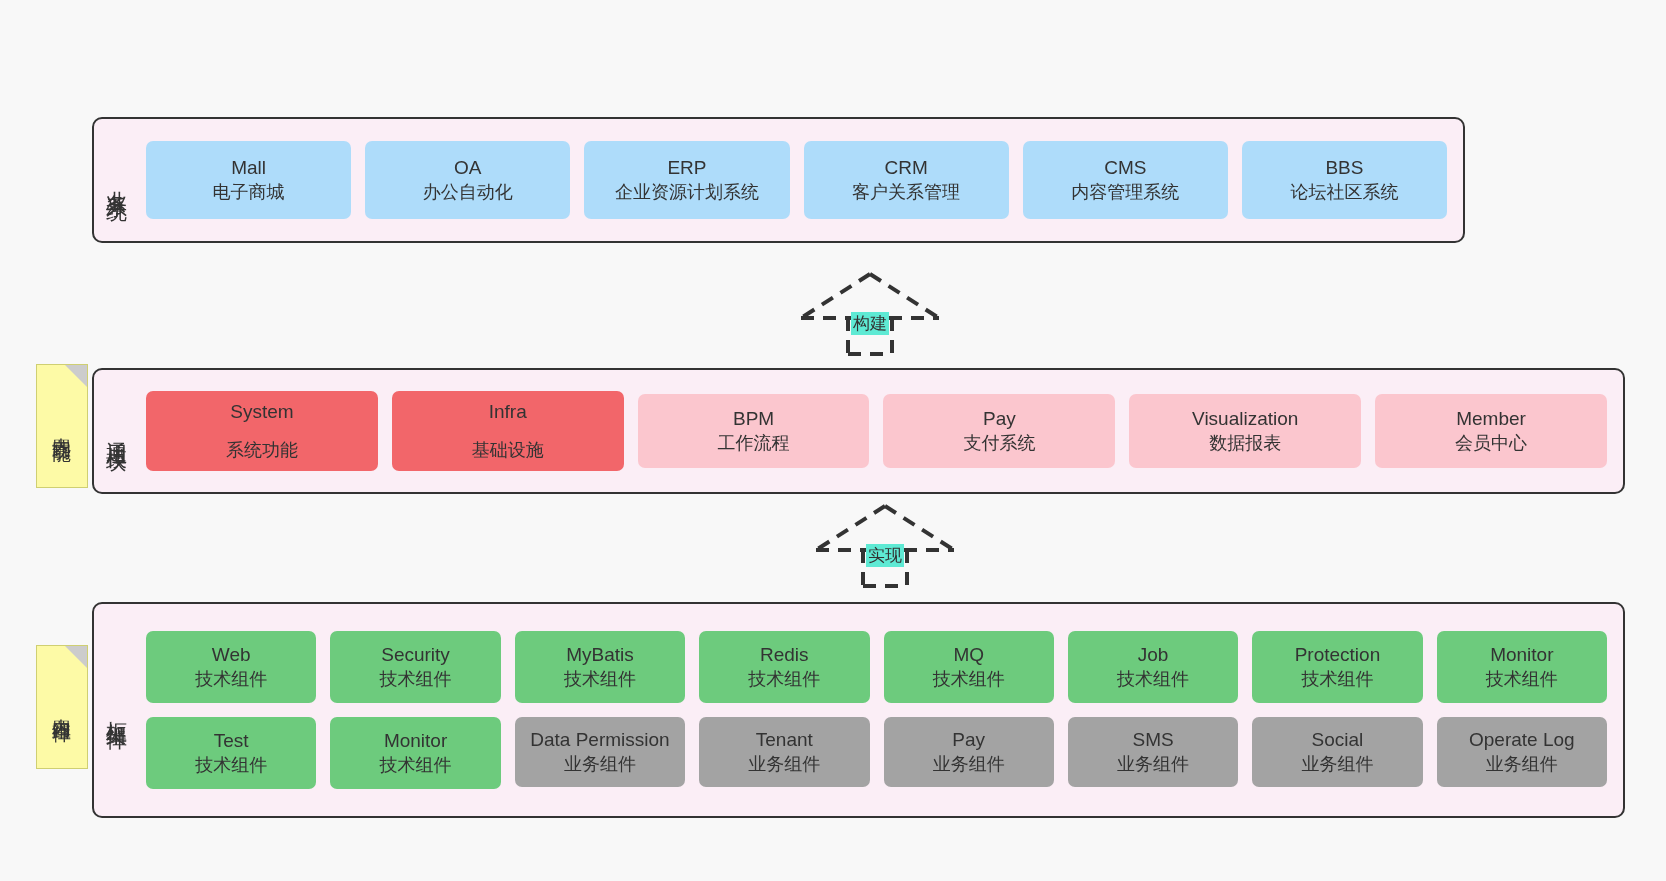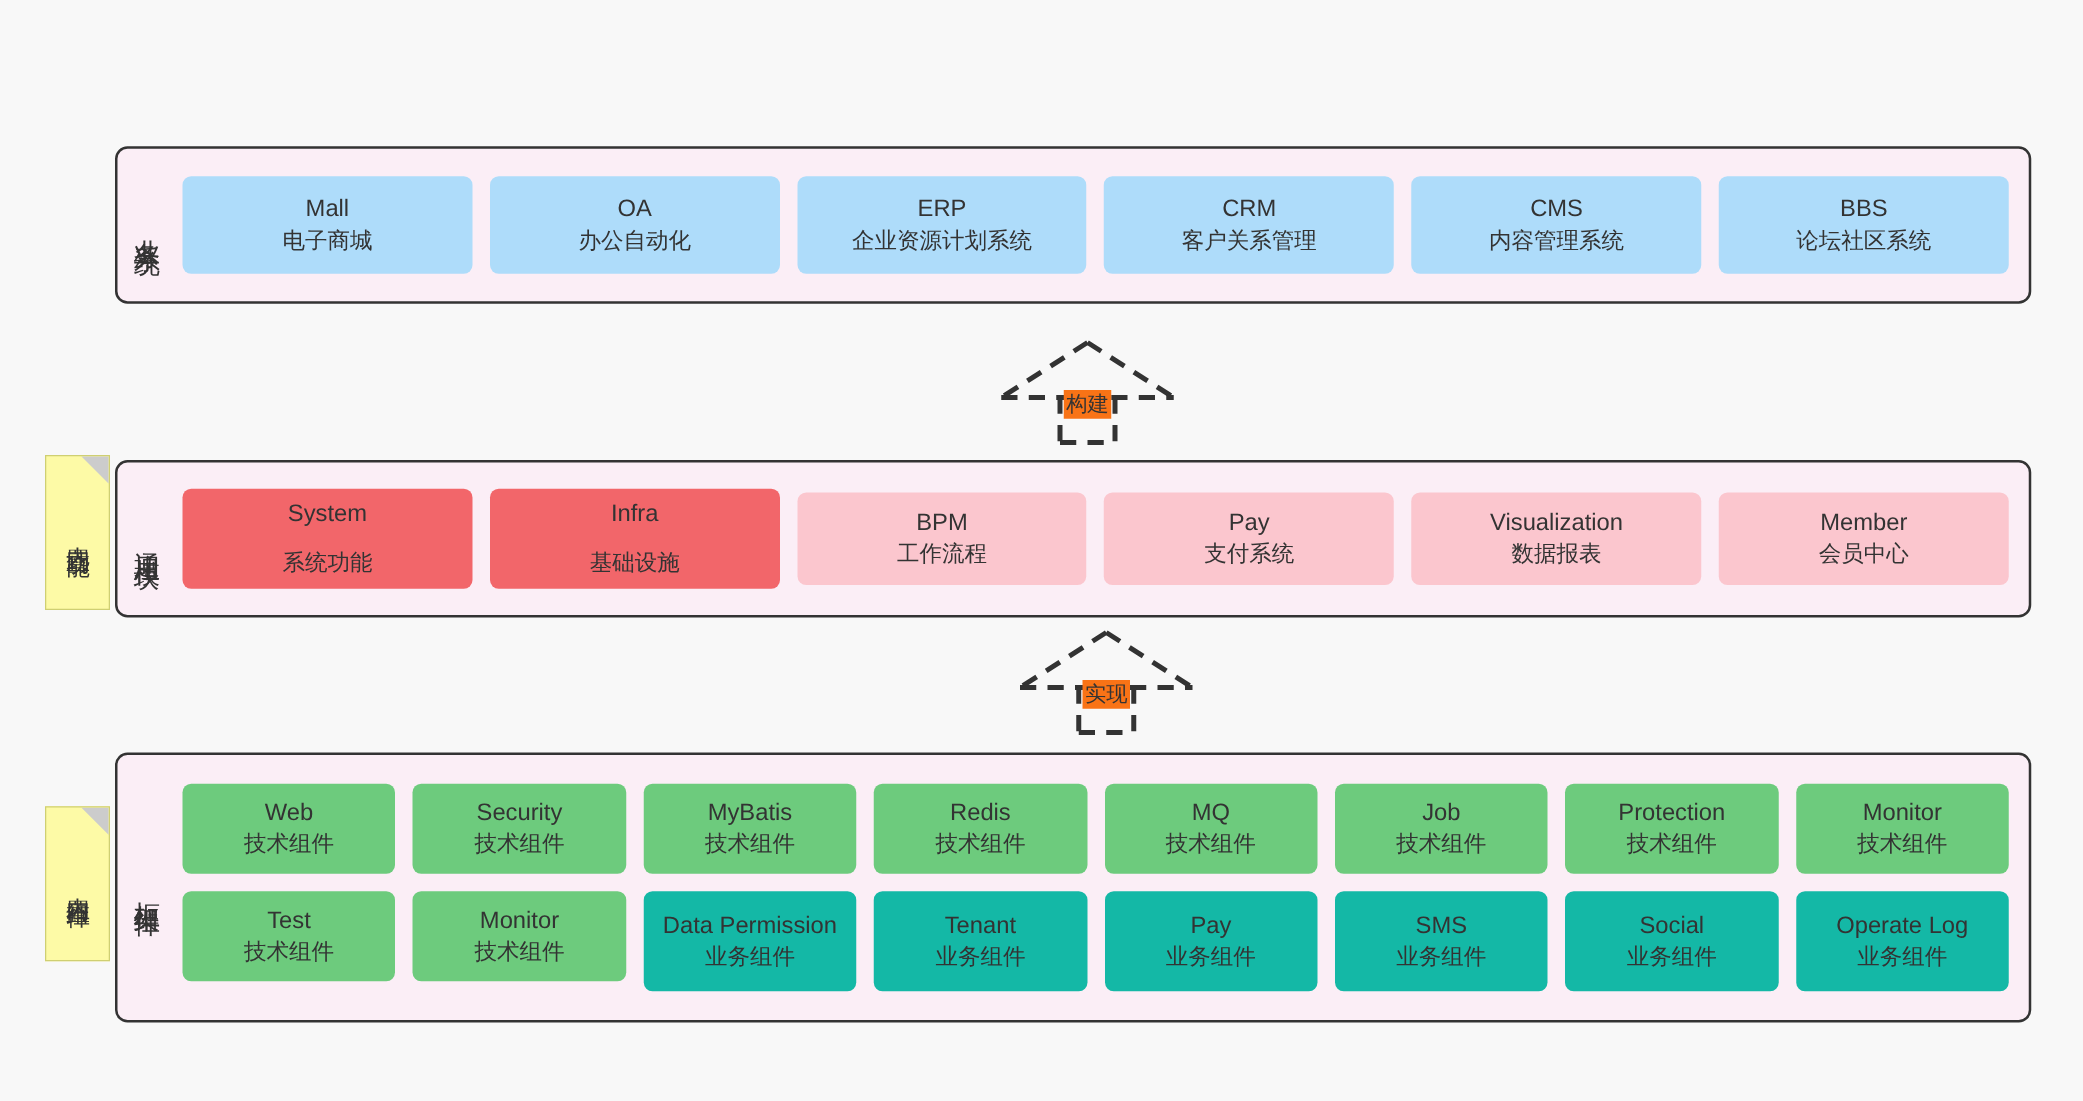--- a/index.html
+++ b/index.html
@@ -89,21 +89,21 @@
     font-size: 18px;
     color: #333333;
     white-space: nowrap;
   }
   .node.wrap .t-en { white-space: normal; }
 
   .node.blue       { background: #aedcfa; height: 78px; }
   .node.red        { background: #f2666a; height: 80px; gap: 14px; }
   .node.pink       { background: #fbc6ce; height: 74px; }
   .node.green      { background: #6dcb7d; height: 72px; }
-  .node.lightgreen { background: #14b8a6; height: 80px; }
+  .node.lightgreen { background: #a3a3a3; height: 70px; }
 
   
   .note {
     position: absolute;
     width: 52px;
     background: #fdfaa6;
     border: 1px solid #cfcf72;
     box-sizing: border-box;
     display: flex;
     align-items: center;
@@ -130,31 +130,31 @@
   .connector {
     position: absolute;
   }
   .connector svg { display: block; }
   .connector .conn-label {
     position: absolute;
     left: 50%;
     transform: translateX(-50%);
     font-size: 17px;
     color: #333333;
-    background: #f97316;
+    background: #5eead4;
     padding: 0 2px;
     white-space: nowrap;
   }
 </style>
 </head>
 <body>
 
 <div id="stage">
 
-  <div class="layer" id="layer-business" style="left:92px; top:117px; width:1533px; height:126px;">
+  <div class="layer" id="layer-business" style="left:92px; top:117px; width:1373px; height:126px;">
     <div class="layer-title">业务系统</div>
     <div class="layer-body">
       <div class="node blue">
         <span class="t-en">Mall</span>
         <span class="t-cn">电子商城</span>
       </div>
       <div class="node blue">
         <span class="t-en">OA</span>
         <span class="t-cn">办公自动化</span>
       </div>

